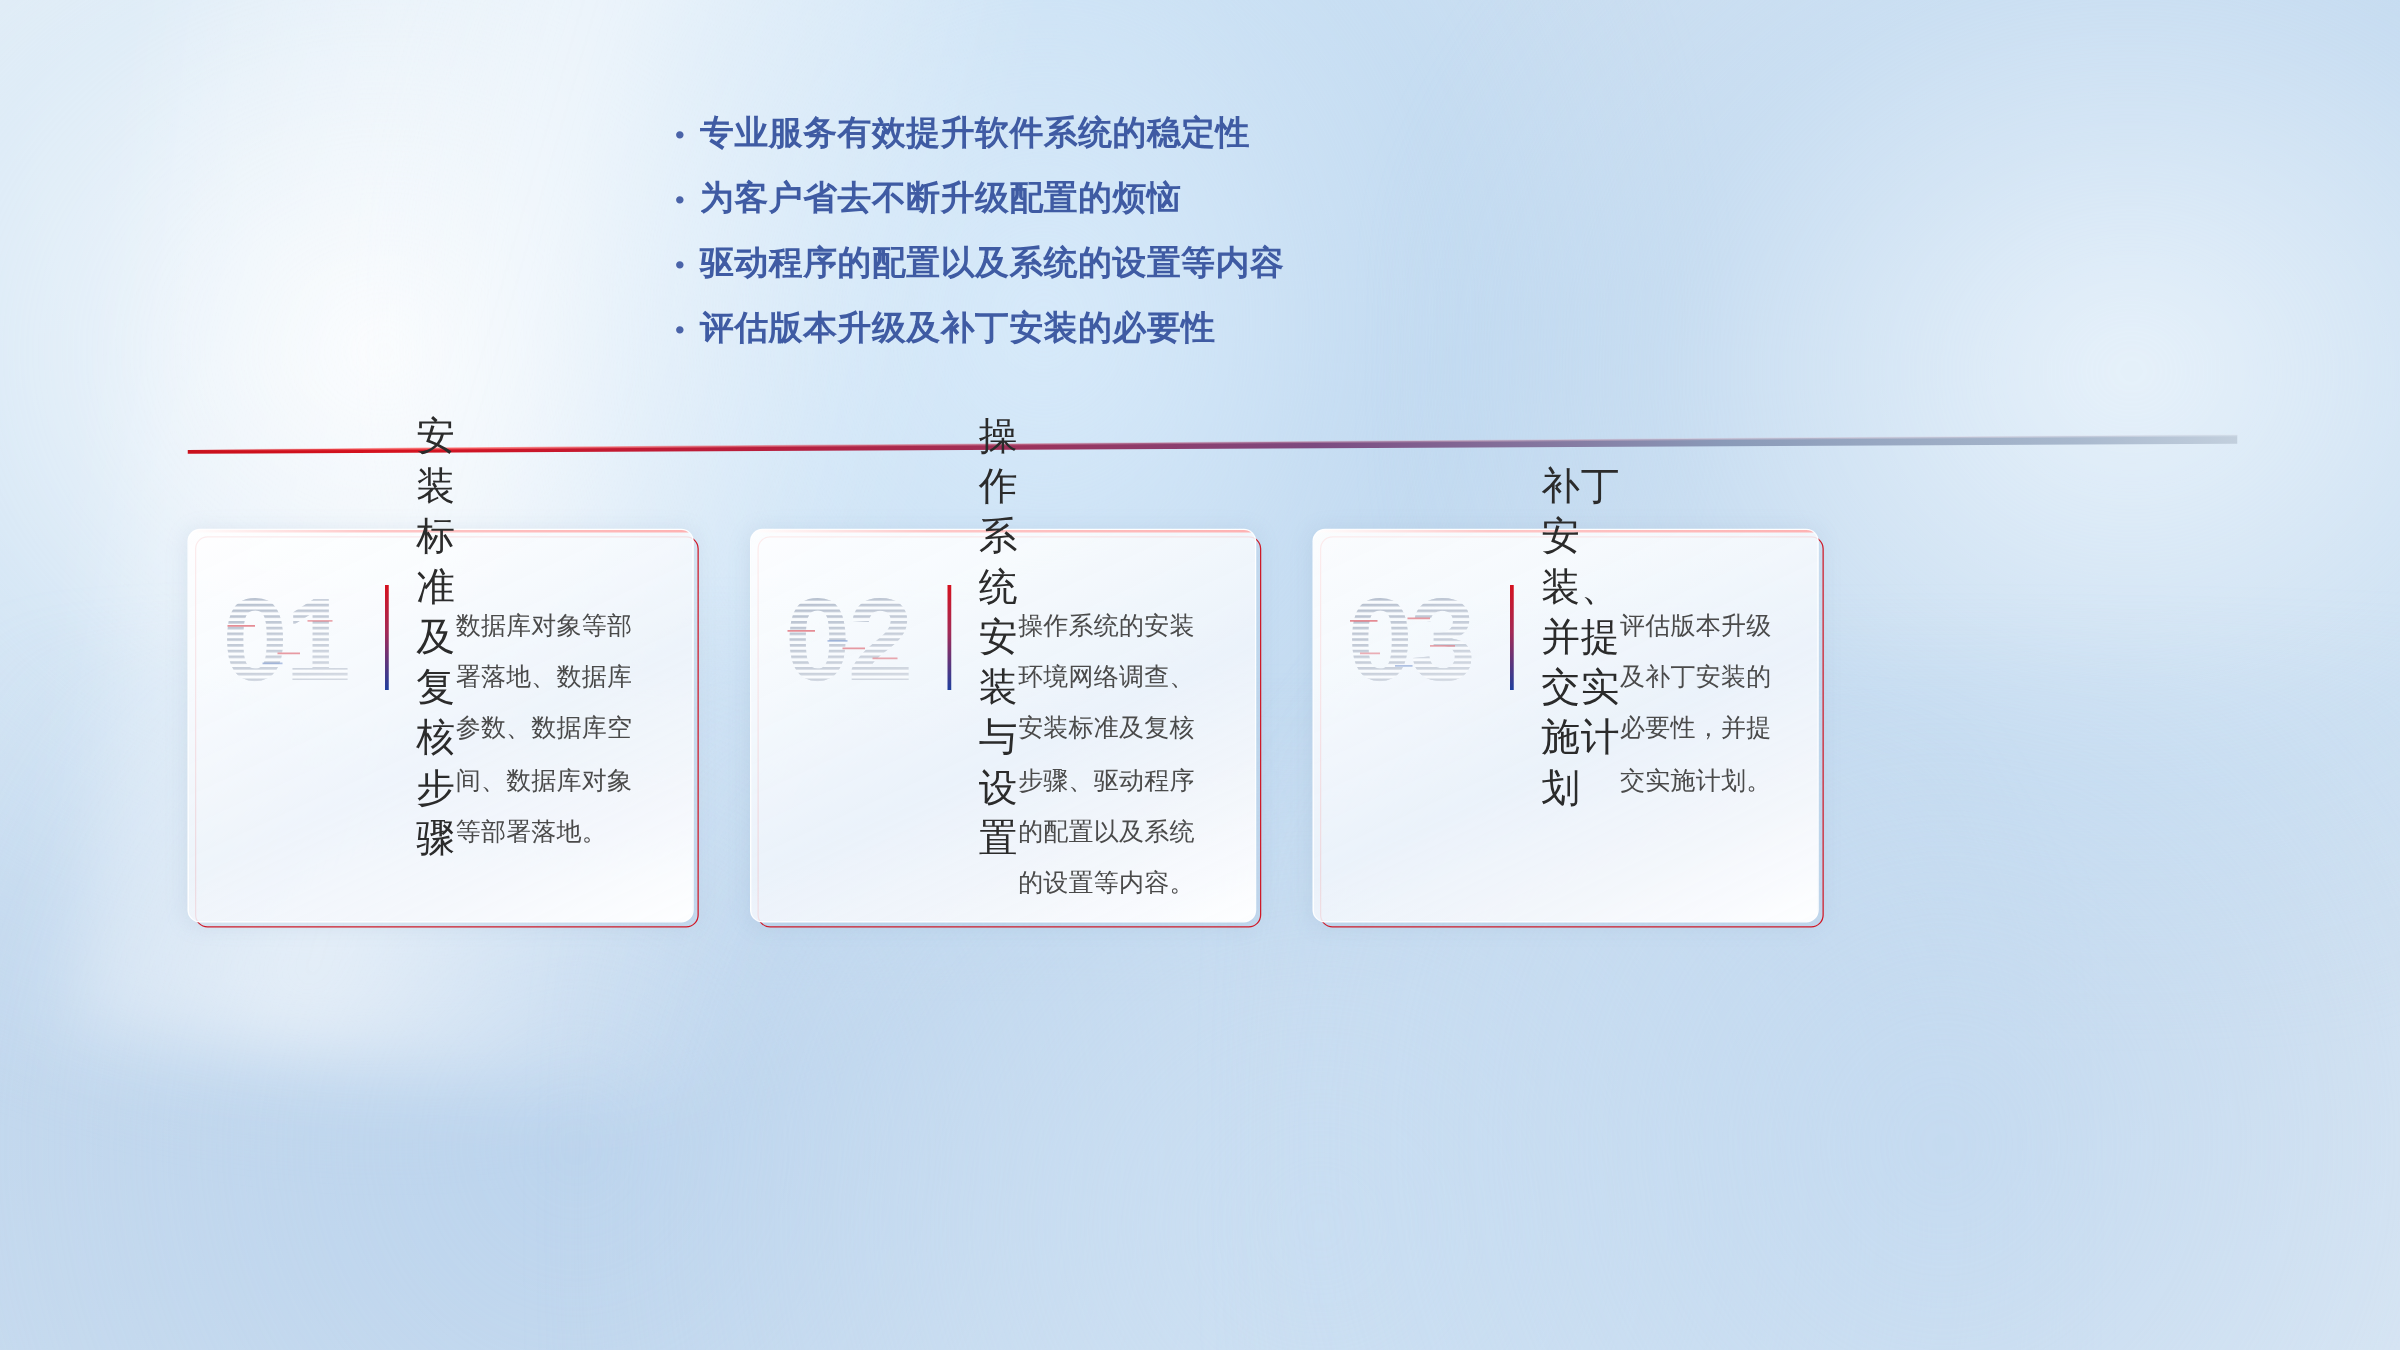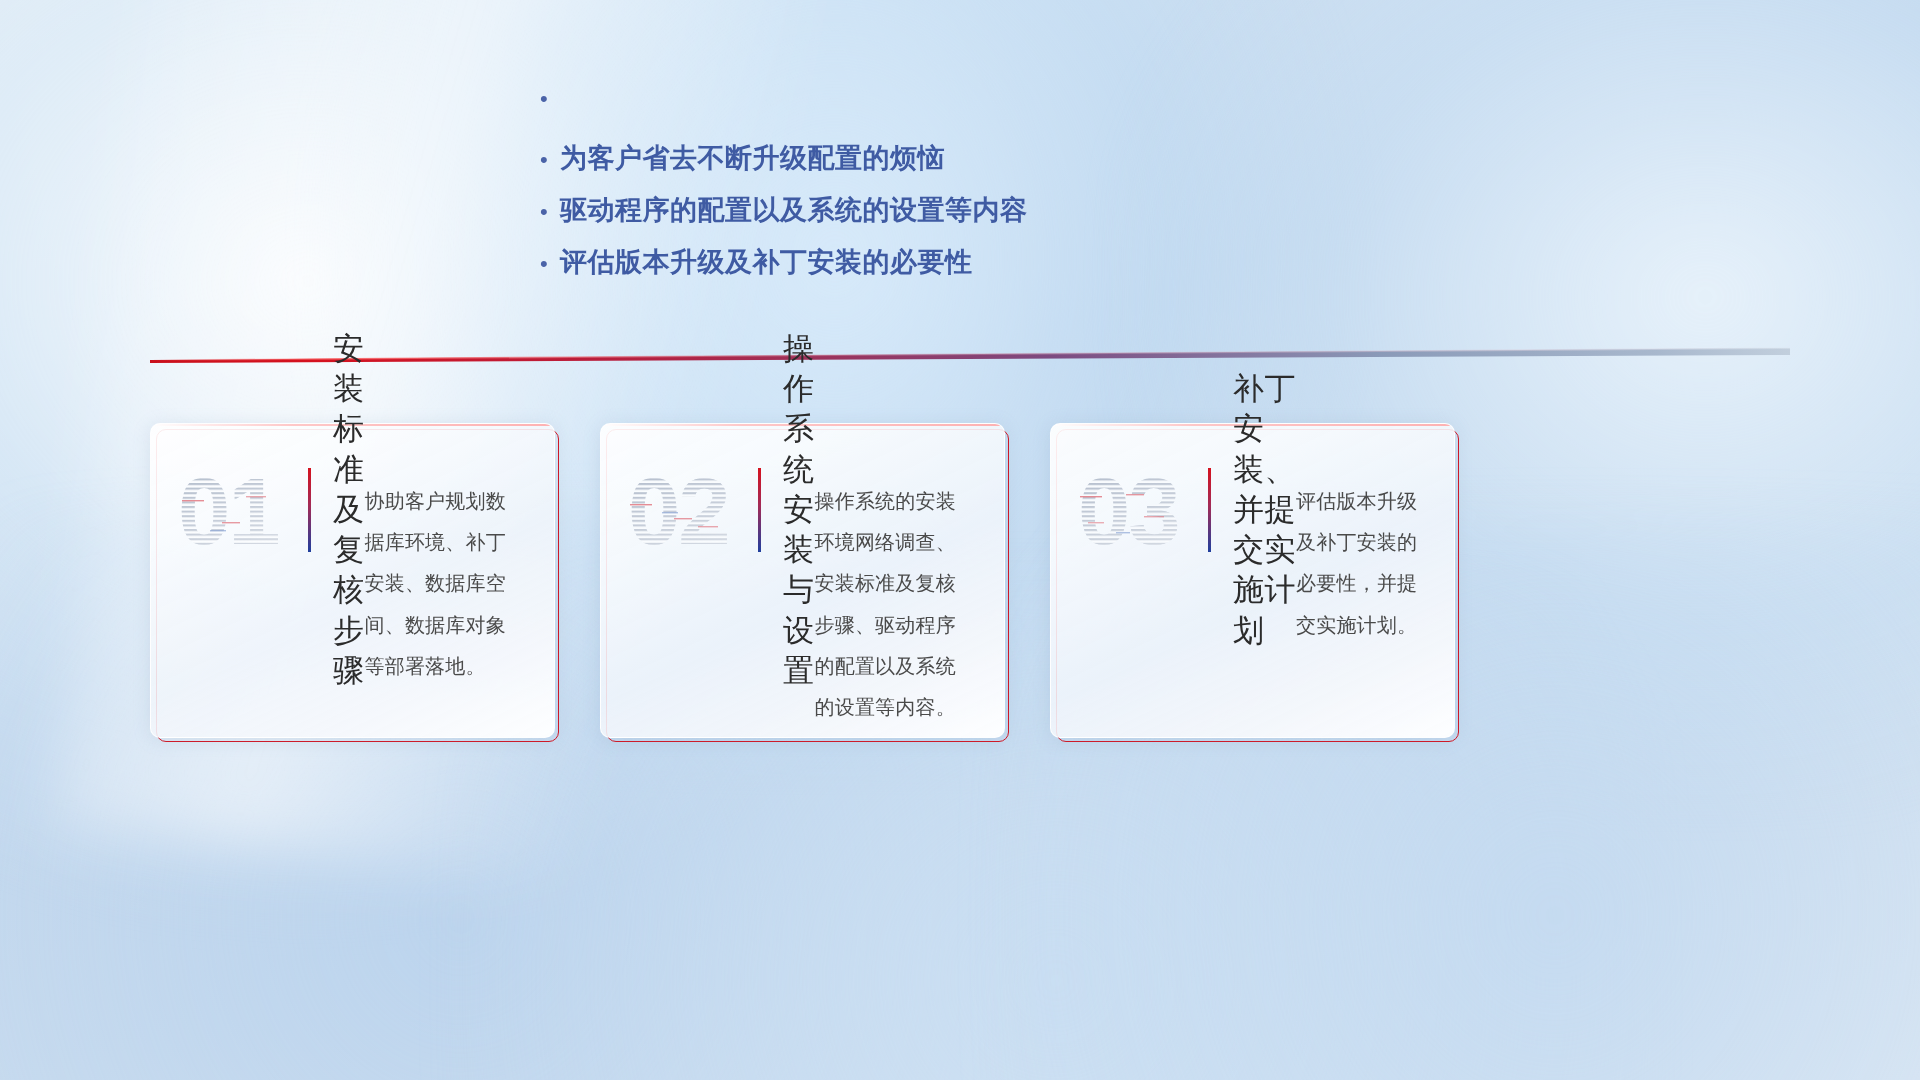--- a/index.html
+++ b/index.html
@@ -163,20 +163,21 @@
   <div class="glow-c"></div>
   <div class="glow-d"></div>
   <div class="glow-e"></div>
   <div class="glow-f"></div>
   <div class="glow-beam"></div>
 </div>
 
 <div class="bullets">
   <div class="bullet-row">
     <span class="bullet-dot">•</span>
+    <span class="bullet-text">专业服务有效提升软件系统的稳定性</span>
   </div>
   <div class="bullet-row">
     <span class="bullet-dot">•</span>
     <span class="bullet-text">为客户省去不断升级配置的烦恼</span>
   </div>
   <div class="bullet-row">
     <span class="bullet-dot">•</span>
     <span class="bullet-text">驱动程序的配置以及系统的设置等内容</span>
   </div>
   <div class="bullet-row">
@@ -237,21 +238,21 @@
               <rect x="6" y="40" width="22" height="1.4" fill="#e0707a" opacity="0.8"></rect>
               <rect x="46" y="62" width="18" height="1.4" fill="#e0707a" opacity="0.7"></rect>
               <rect x="70" y="36" width="20" height="1.4" fill="#e0707a" opacity="0.6"></rect>
               <rect x="34" y="70" width="16" height="1.4" fill="#7f9bd0" opacity="0.6"></rect>
             </g>
           </svg>
         </div>
         <div class="card-accent"></div>
         <div class="card-title">安装标准及复核步骤</div>
       </div>
-      <div class="card-body">协助客户规划数据库环境、补丁安装、数据库空间、数据库对象等部署落地。</div>
+      <div class="card-body">数据库对象等部署落地、数据库参数、数据库空间、数据库对象等部署落地。</div>
     </div>
   </div>
 
   <div class="card">
     <div class="card-redline"></div>
     <div class="card-surface"></div>
     <div class="card-inner">
       <div class="card-head">
         <div class="card-num">
           <svg viewBox="0 0 128 100">

